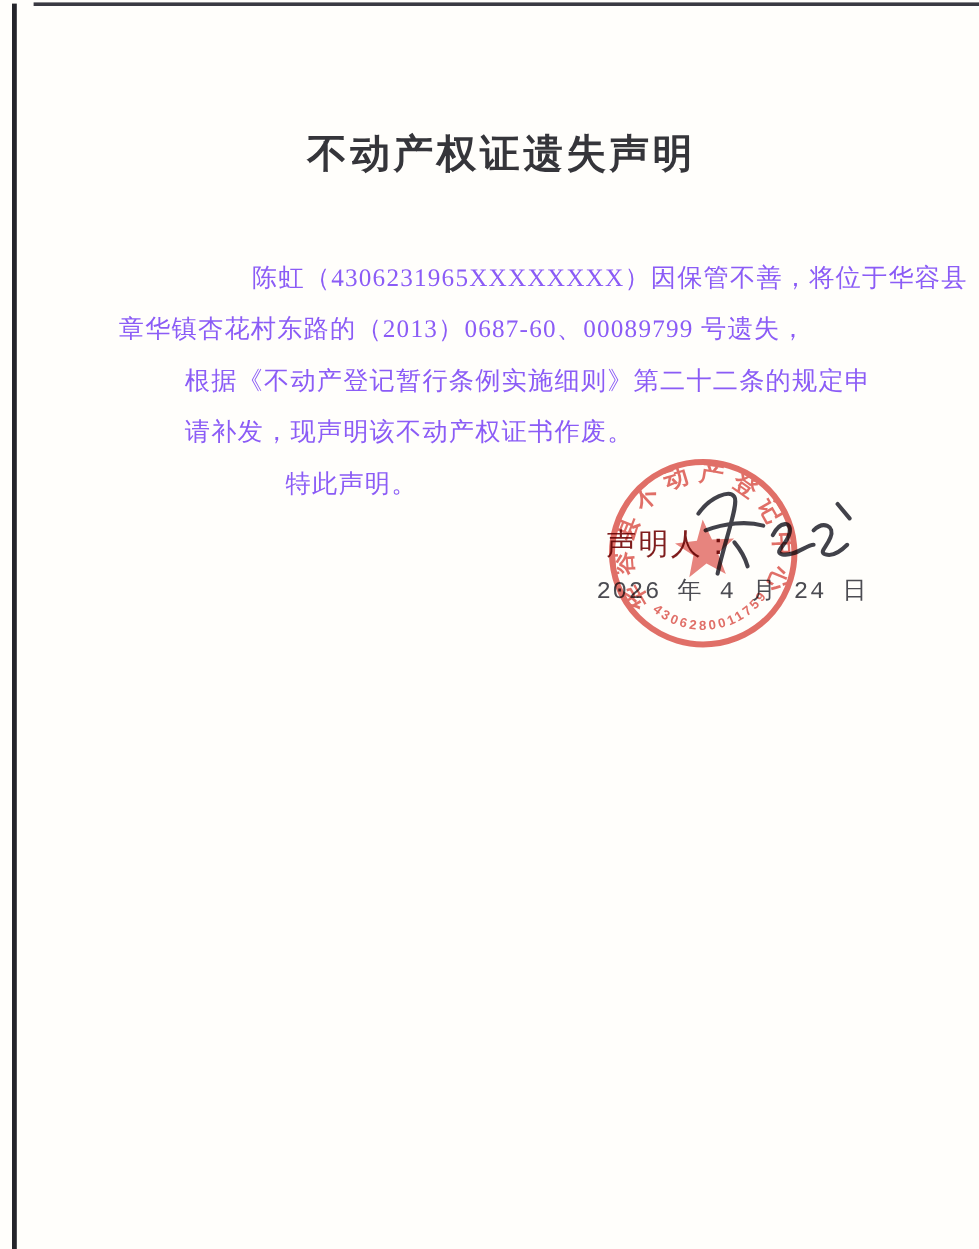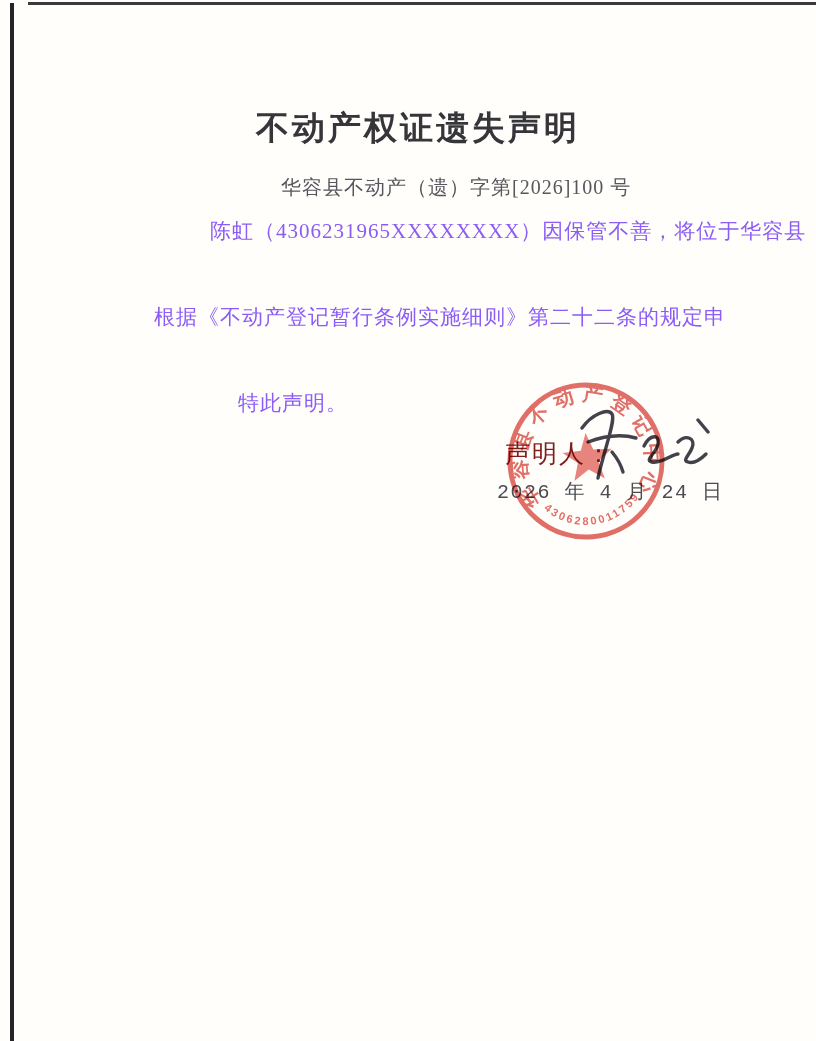--- a/index.html
+++ b/index.html
@@ -69,24 +69,25 @@
 </head>
 <body>
 
 <div class="page">
 
   <div class="scan-edge-top"></div>
   <div class="scan-edge-left"></div>
 
   <h1 class="title">不动产权证遗失声明</h1>
 
-  <div class="docnum">华容县不动产（遗）字第[2026]100 号</div>
 
   <div class="bodyline l1">陈虹（4306231965XXXXXXXX）因保管不善，将位于华容县</div>
+  <div class="bodyline l2">章华镇杏花村东路的（2013）0687-60、00089799 号遗失，</div>
   <div class="bodyline l3">根据《不动产登记暂行条例实施细则》第二十二条的规定申</div>
+  <div class="bodyline l4">请补发，现声明该不动产权证书作废。</div>
   <div class="bodyline l5">特此声明。</div>
 
   <div class="declarant">声明人：</div>
   <div class="dateline">2026 年 4 月 24 日</div>
 
   <svg class="signature" viewBox="0 0 165 92" aria-hidden="true">
     <g fill="none" stroke-width="3.4" stroke-linecap="round" stroke-linejoin="round" stroke="#33333b">
       <path d="M 30,30 C 40,16 56,10 60,16 C 64,22 52,52 46,80"></path>
       <path d="M 36,44 C 52,38 70,36 84,40"></path>
       <path d="M 60,54 C 65,60 69,67 71,74"></path>

